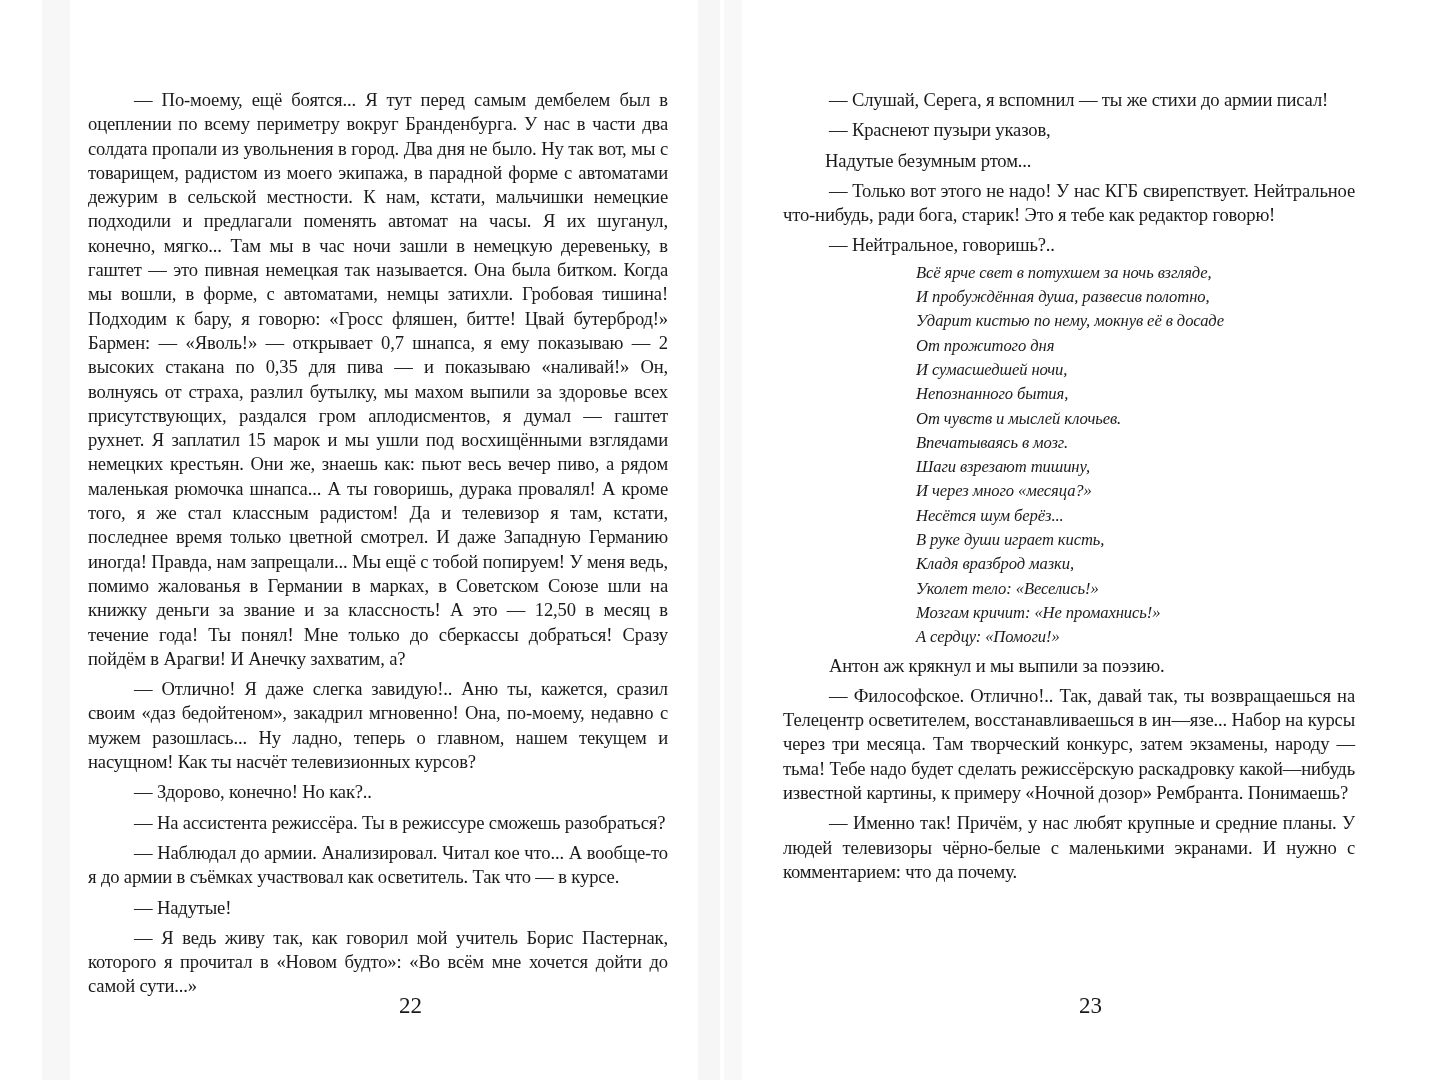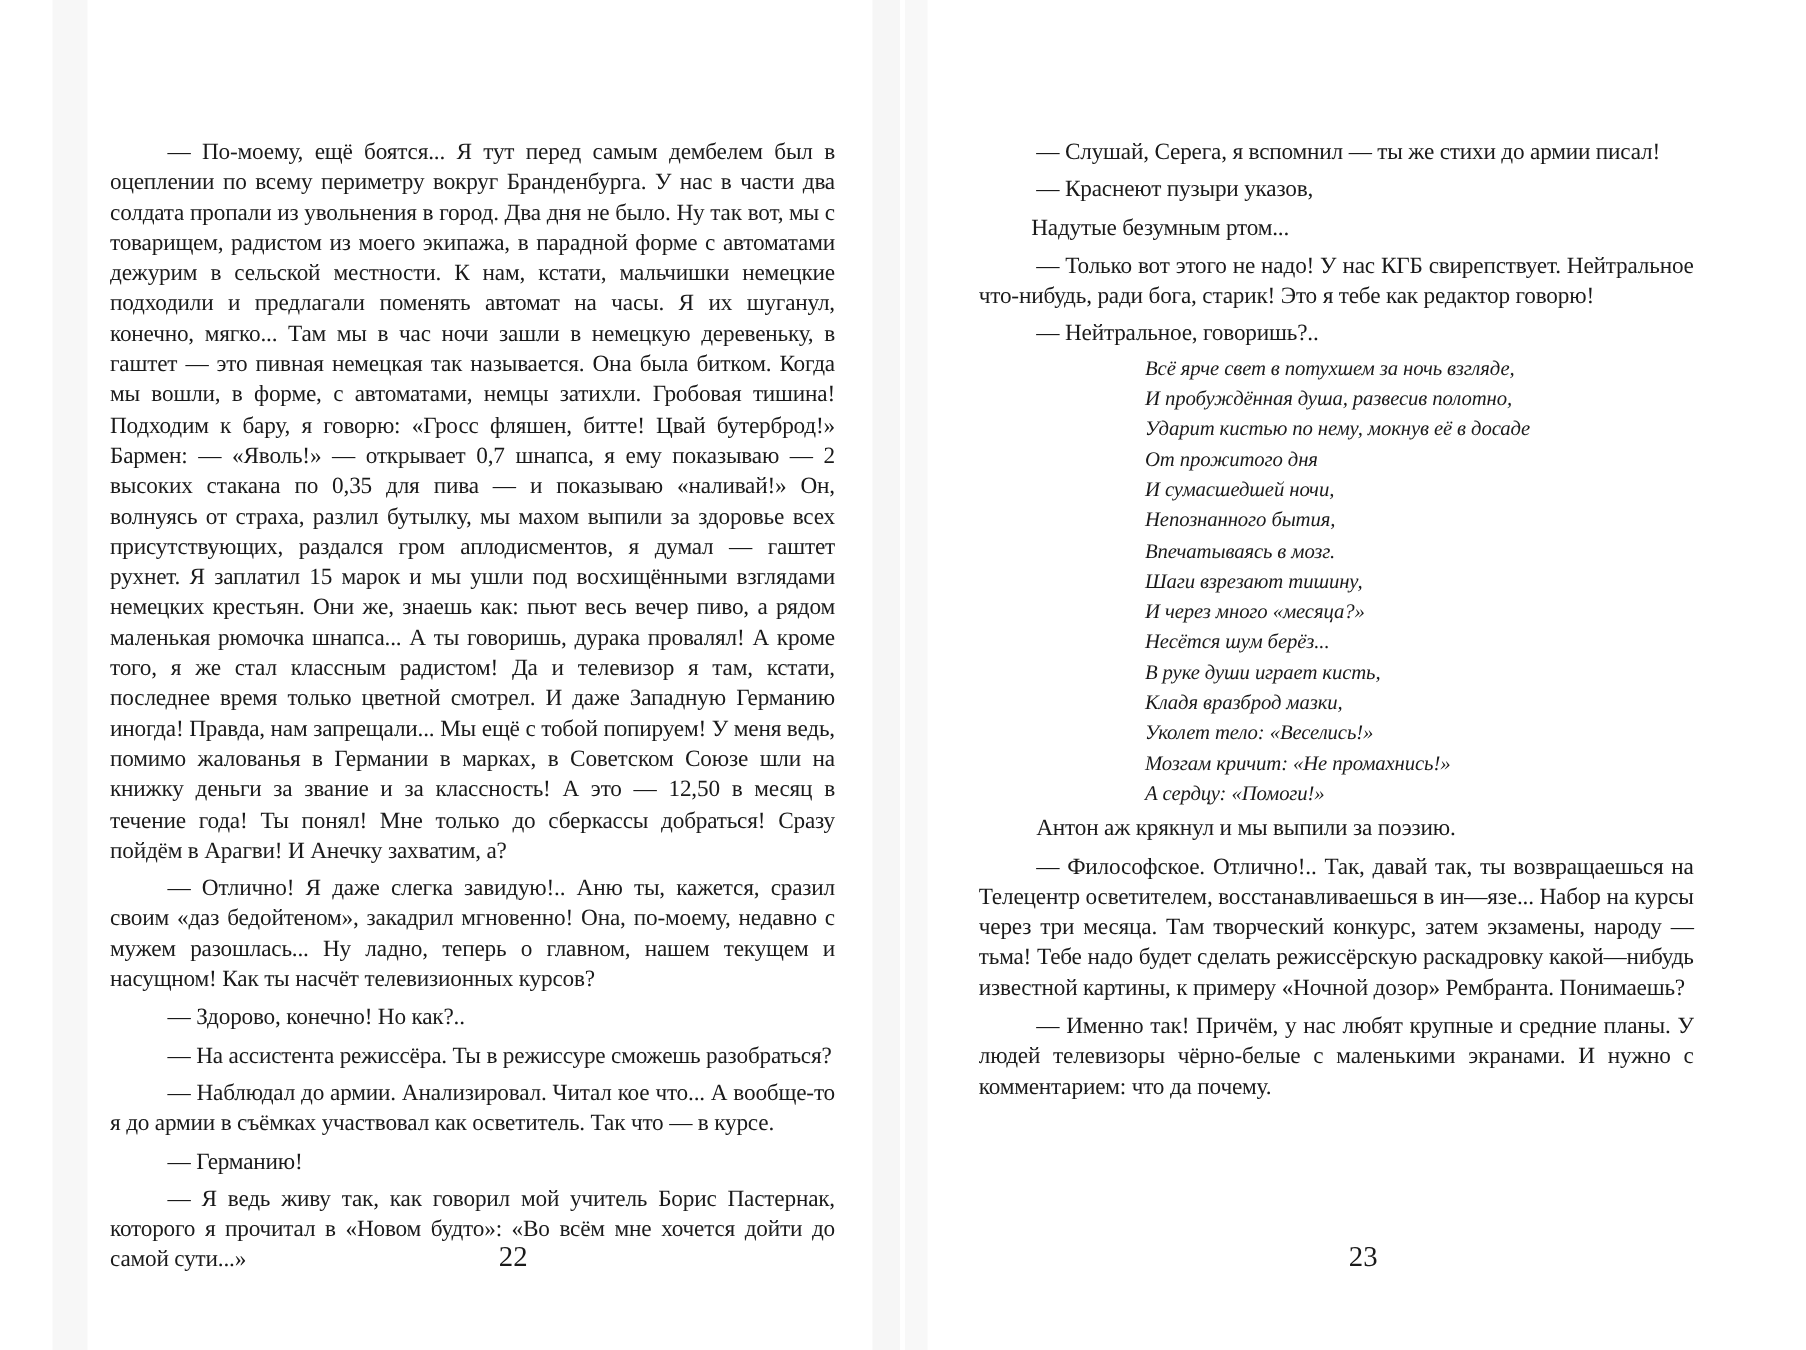--- a/index.html
+++ b/index.html
@@ -4,21 +4,21 @@
 <style>
   html, body { margin:0; padding:0; }
   body {
     width:1445px; height:1080px; background:#ffffff; position:relative; overflow:hidden;
     font-family:"Liberation Serif", "DejaVu Serif", serif; color:#1a1a1a;
   }
   .spread { position:absolute; inset:0; }
   .edge-left { position:absolute; left:42px; top:0; width:28px; height:1080px; background:#f7f7f7; }
   .gutter-a { position:absolute; left:698px; top:0; width:22px; height:1080px; background:#f6f6f6; }
   .gutter-b { position:absolute; left:724px; top:0; width:18px; height:1080px; background:#f8f8f8; }
-  .page { position:absolute; top:110px; }
+  .page { position:absolute; top:88px; }
   .page-left { left:88px; width:580px; }
   .page-right { left:783px; width:572px; }
   .para {
     margin:0; font-size:18.6px; line-height:24.3px; text-align:justify; text-align-last:left;
     text-indent:46px; letter-spacing:-0.15px;
   }
   .para + .para { margin-top:6px; }
   .para.noindent { text-indent:6px; }
   .poem { margin:3px 0 4px 133px; }
   .poem-line { font-style:italic; font-size:16.6px; line-height:24.3px; white-space:nowrap; letter-spacing:-0.1px; }
@@ -33,39 +33,40 @@
   <div class="edge-left"></div>
   <div class="gutter-a"></div>
   <div class="gutter-b"></div>
 
   <div class="page page-left">
     <p class="para">— По-моему, ещё боятся... Я тут перед самым дембелем был в оцеплении по всему периметру вокруг Бранденбурга. У нас в части два солдата пропали из увольнения в город. Два дня не было. Ну так вот, мы с товарищем, радистом из моего экипажа, в парадной форме с автоматами дежурим в сельской местности. К нам, кстати, мальчишки немецкие подходили и предлагали поменять автомат на часы. Я их шуганул, конечно, мягко... Там мы в час ночи зашли в немецкую деревеньку, в гаштет — это пивная немецкая так называется. Она была битком. Когда мы вошли, в форме, с автоматами, немцы затихли. Гробовая тишина! Подходим к бару, я говорю: «Гросс фляшен, битте! Цвай бутерброд!» Бармен: — «Яволь!» — открывает 0,7 шнапса, я ему показываю — 2 высоких стакана по 0,35 для пива — и показываю «наливай!» Он, волнуясь от страха, разлил бутылку, мы махом выпили за здоровье всех присутствующих, раздался гром аплодисментов, я думал — гаштет рухнет. Я заплатил 15 марок и мы ушли под восхищёнными взглядами немецких крестьян. Они же, знаешь как: пьют весь вечер пиво, а рядом маленькая рюмочка шнапса... А ты говоришь, дурака провалял! А кроме того, я же стал классным радистом! Да и телевизор я там, кстати, последнее время только цветной смотрел. И даже Западную Германию иногда! Правда, нам запрещали... Мы ещё с тобой попируем! У меня ведь, помимо жалованья в Германии в марках, в Советском Союзе шли на книжку деньги за звание и за классность! А это — 12,50 в месяц в течение года! Ты понял! Мне только до сберкассы добраться! Сразу пойдём в Арагви! И Анечку захватим, а?</p>
     <p class="para">— Отлично! Я даже слегка завидую!.. Аню ты, кажется, сразил своим «даз бедойтеном», закадрил мгновенно! Она, по-моему, недавно с мужем разошлась... Ну ладно, теперь о главном, нашем текущем и насущном! Как ты насчёт телевизионных курсов?</p>
     <p class="para">— Здорово, конечно! Но как?..</p>
     <p class="para">— На ассистента режиссёра. Ты в режиссуре сможешь разобраться?</p>
     <p class="para">— Наблюдал до армии. Анализировал. Читал кое что... А вообще-то я до армии в съёмках участвовал как осветитель. Так что — в курсе.</p>
-    <p class="para">— Германию!</p>
+    <p class="para">— Надутые!</p>
     <p class="para">— Я ведь живу так, как говорил мой учитель Борис Пастернак, которого я прочитал в «Новом будто»: «Во всём мне хочется дойти до самой сути...»</p>
   </div>
   <div class="page-num pn-left">22</div>
 
   <div class="page page-right">
     <p class="para">— Слушай, Серега, я вспомнил — ты же стихи до армии писал!</p>
     <p class="para">— Краснеют пузыри указов,</p>
     <p class="para noindent" style="text-indent:42px">Надутые безумным ртом...</p>
     <p class="para">— Только вот этого не надо! У нас КГБ свирепствует. Нейтральное что-нибудь, ради бога, старик! Это я тебе как редактор говорю!</p>
     <p class="para">— Нейтральное, говоришь?..</p>
 
     <div class="poem">
       <div class="poem-line">Всё ярче свет в потухшем за ночь взгляде,</div>
       <div class="poem-line">И пробуждённая душа, развесив полотно,</div>
       <div class="poem-line">Ударит кистью по нему, мокнув её в досаде</div>
       <div class="poem-line">От прожитого дня</div>
       <div class="poem-line">И сумасшедшей ночи,</div>
       <div class="poem-line">Непознанного бытия,</div>
+      <div class="poem-line">От чувств и мыслей клочьев.</div>
       <div class="poem-line">Впечатываясь в мозг.</div>
       <div class="poem-line">Шаги взрезают тишину,</div>
       <div class="poem-line">И через много «месяца?»</div>
       <div class="poem-line">Несётся шум берёз...</div>
       <div class="poem-line">В руке души играет кисть,</div>
       <div class="poem-line">Кладя вразброд мазки,</div>
       <div class="poem-line">Уколет тело: «Веселись!»</div>
       <div class="poem-line">Мозгам кричит: «Не промахнись!»</div>
       <div class="poem-line">А сердцу: «Помоги!»</div>
     </div>

